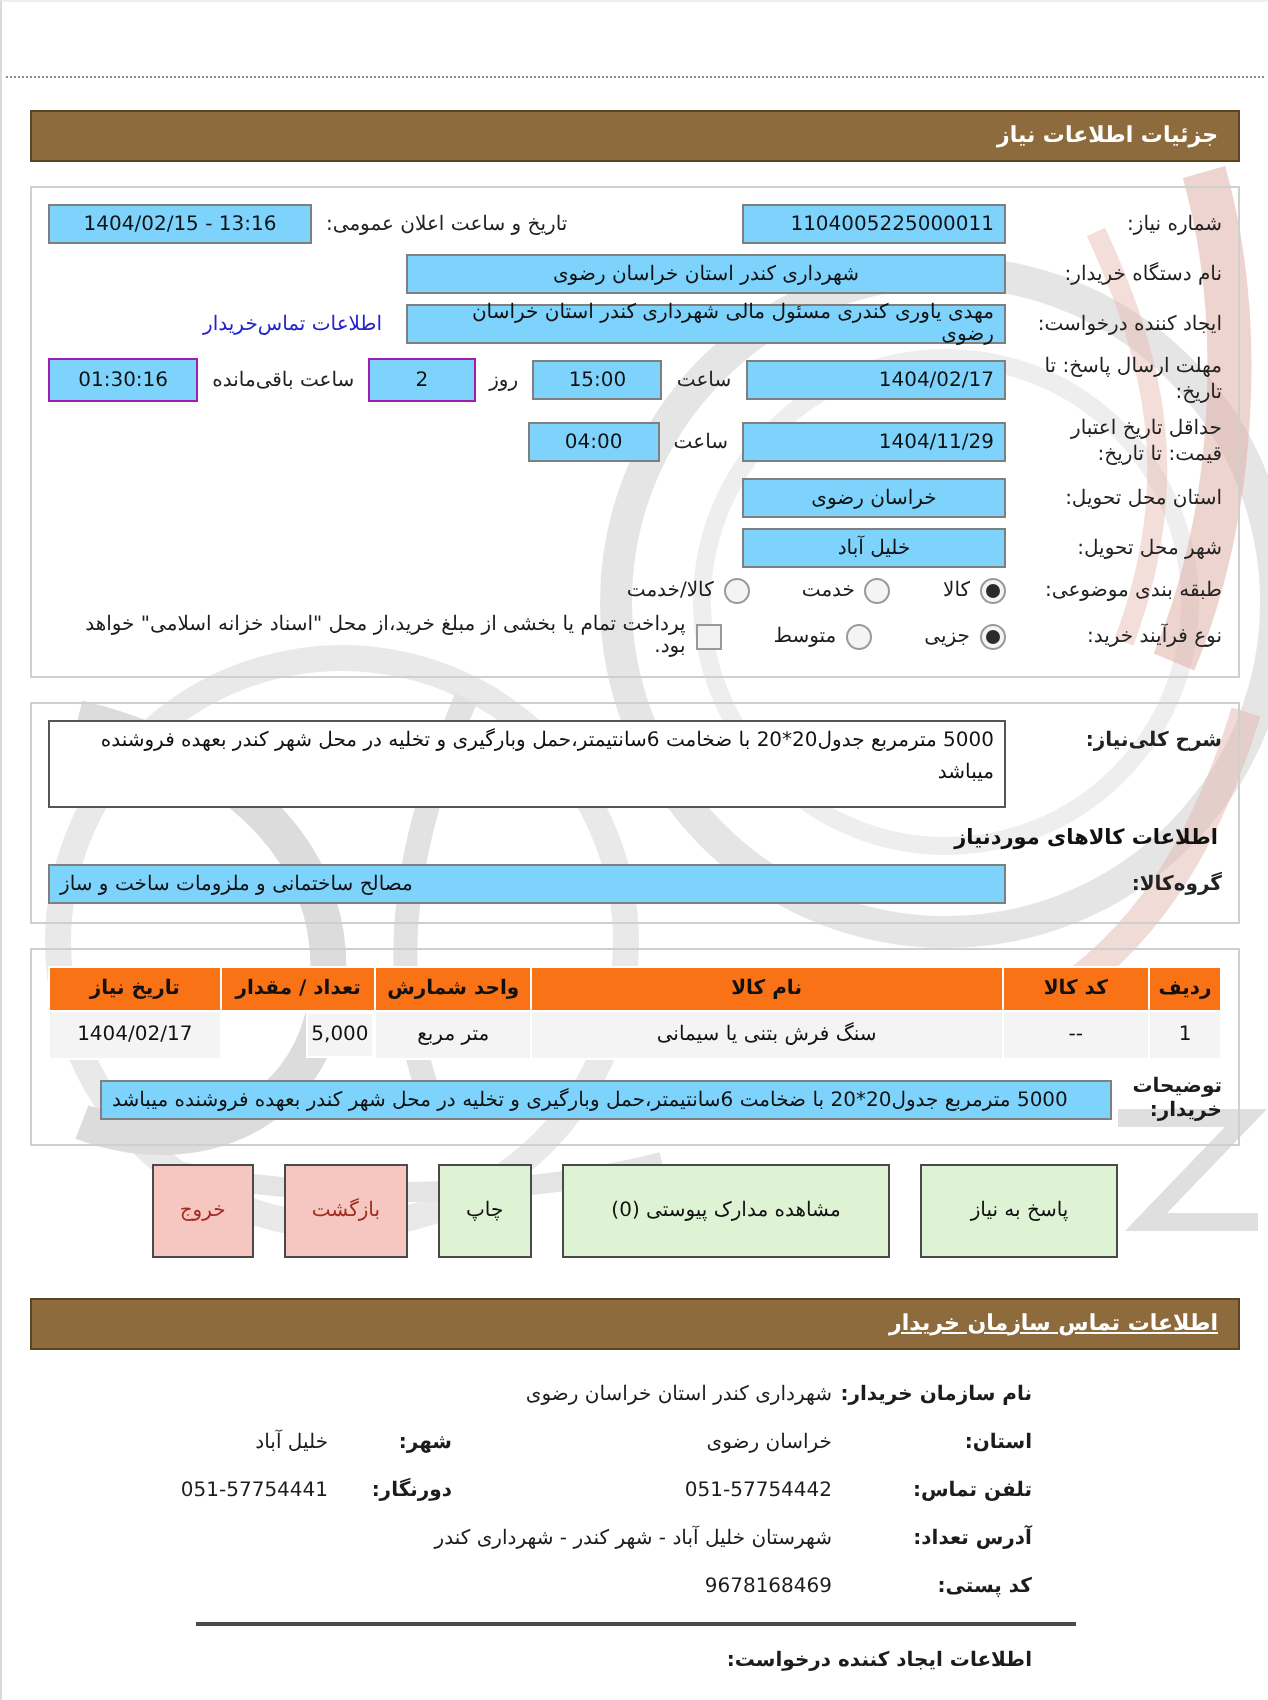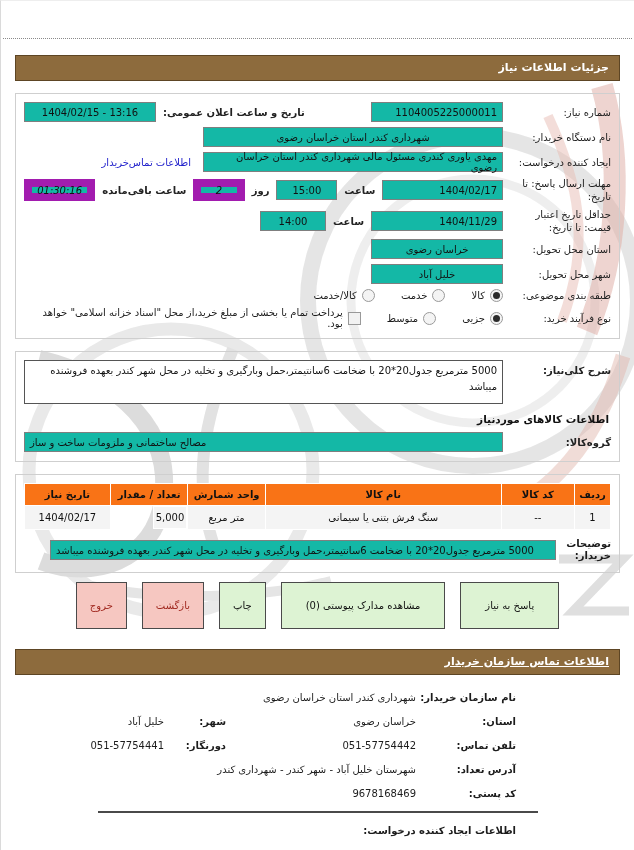--- a/index.html
+++ b/index.html
@@ -26,37 +26,37 @@
 
   .panel{
     margin:12px 14px 0;border:1px solid #cfcfcf;background:transparent;
     padding:8px 8px 4px;direction:rtl;
   }
 
   .frow{display:flex;align-items:center;margin:0 0 5px;direction:rtl;font-size:10px;}
   .flbl{flex:0 0 104px;width:104px;padding-left:4px;line-height:1.3;color:#222;}
   .flbl.b{font-weight:bold;}
   .box{
-    background:#14b8a6;border:1px solid #7f7f7f;height:20px;box-sizing:border-box;
+    background:#7dd3fc;border:1px solid #7f7f7f;height:20px;box-sizing:border-box;
     display:flex;align-items:center;padding:0 5px;font-size:10px;color:#111;
   }
-  .box.bold{border:8px solid #a21caf;height:22px;font-style:italic;}
+  .box.bold{border:1px solid #a21caf;height:22px;}
   .ltr{direction:ltr;}
   .end{justify-content:flex-end;}
   .ctr{justify-content:center;}
   .w-need{width:132px;}
   .w-date{width:132px;}
   .w-time{width:66px;}
   .w-days{width:54px;}
   .w-rem{width:76px;}
   .w-wide{width:300px;}
   .w-group{width:482px;}
   .w-note{width:506px;}
   .spacer{flex:1;}
-  .inlbl{margin:0 7px;white-space:nowrap;color:#222;font-weight:bold;}
+  .inlbl{margin:0 7px;white-space:nowrap;color:#222;}
   .link{color:#2323cc;font-size:10px;margin-right:12px;text-decoration:none;white-space:nowrap;}
 
   .radio{
     width:11px;height:11px;border-radius:50%;border:1px solid #999;background:#f4f4f4;
     display:inline-block;position:relative;flex:0 0 11px;margin-left:5px;
   }
   .radio.on::after{content:"";position:absolute;top:2px;left:2px;right:2px;bottom:2px;background:#2b2b2b;border-radius:50%;}
   .chk{width:11px;height:11px;border:1px solid #999;background:#f2f2f2;display:inline-block;flex:0 0 11px;margin-left:5px;}
   .optlbl{margin-left:26px;color:#222;}
 
@@ -145,21 +145,21 @@
       <div class="inlbl">روز</div>
       <div class="box bold w-days ltr ctr">2</div>
       <div class="inlbl">ساعت باقی‌مانده</div>
       <div class="box bold w-rem ltr ctr">01:30:16</div>
     </div>
 
     <div class="frow">
       <div class="flbl">حداقل تاریخ اعتبار قیمت: تا تاریخ:</div>
       <div class="box w-date ltr end">1404/11/29</div>
       <div class="inlbl">ساعت</div>
-      <div class="box w-time ltr ctr">14:00</div>
+      <div class="box w-time ltr ctr">04:00</div>
     </div>
 
     <div class="frow">
       <div class="flbl">استان محل تحویل:</div>
       <div class="box w-date ctr">خراسان  رضوی</div>
     </div>
 
     <div class="frow">
       <div class="flbl">شهر محل تحویل:</div>
       <div class="box w-date ctr">خلیل آباد</div>

